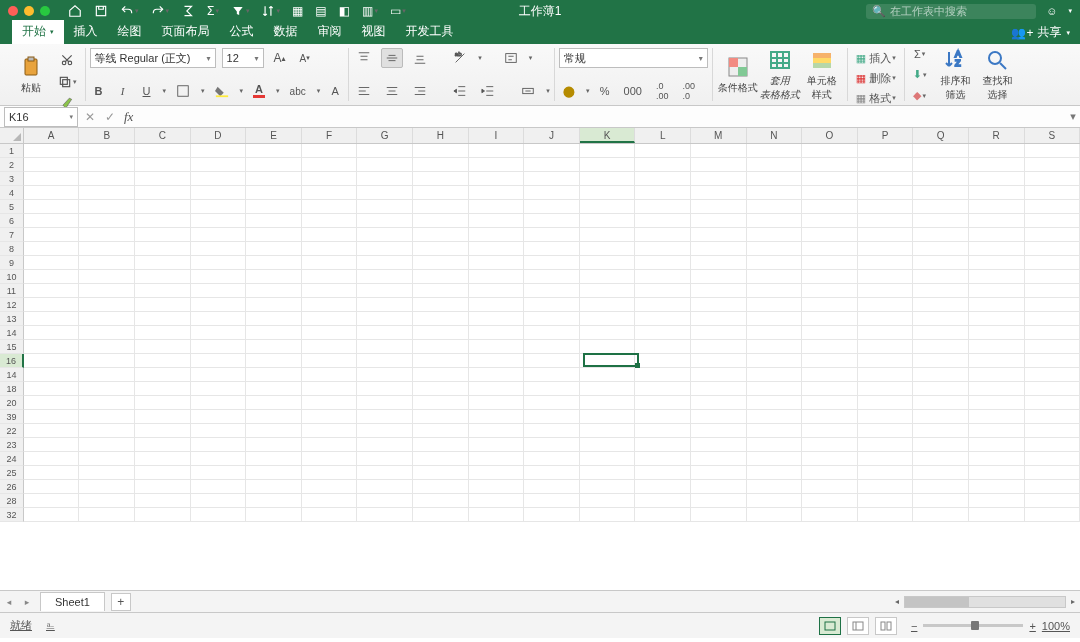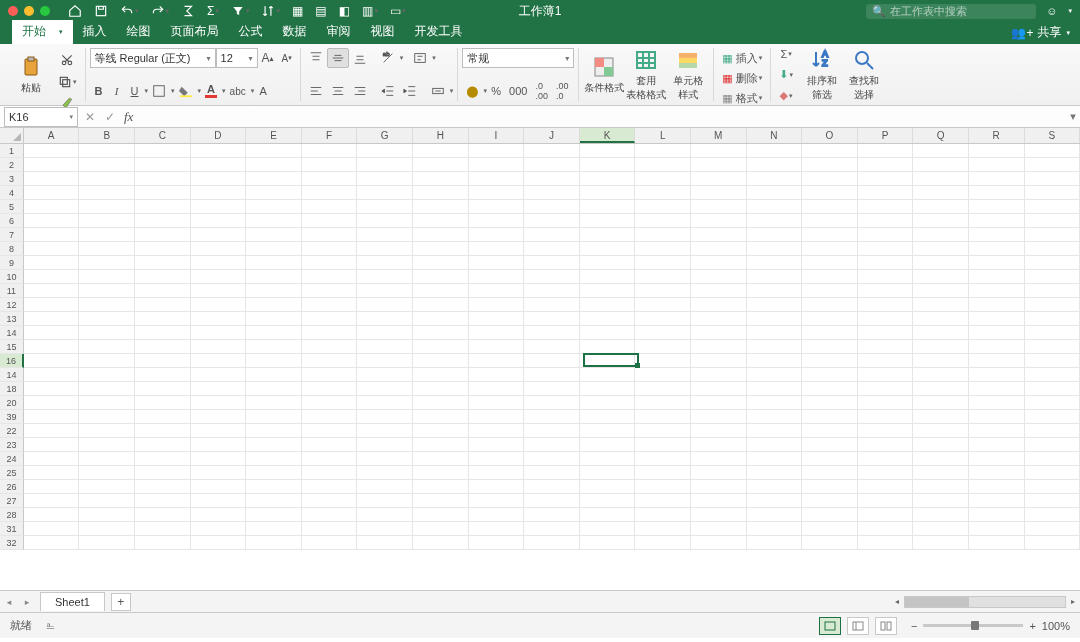--- a/index.html
+++ b/index.html
@@ -14,35 +14,35 @@
 .qat-item { color:#fff; font-size:12px; cursor:pointer; display:flex; align-items:center; }
 .qat-item svg{width:14px;height:14px;}
 .title-center { position:absolute; left:50%; transform:translateX(-50%); color:#fff; font-size:12px; }
 .title-right { margin-left:auto; display:flex; align-items:center; gap:10px; color:#fff; }
 .search-box { display:flex; align-items:center; background:rgba(255,255,255,0.12); border-radius:3px; padding:1px 6px; gap:4px; width:170px; }
 .search-box input { background:transparent; border:none; outline:none; color:#fff; font-size:11px; width:100%;}
 .search-box input::placeholder{color:rgba(255,255,255,0.6);}
 
 
 .ribbon-tabs { height:22px; background:#217346; display:flex; align-items:flex-end; padding-left:12px; color:#fff; font-size:12px; position:relative;}
-.ribbon-tab { padding:3px 10px 4px; cursor:pointer; display:flex; align-items:center; gap:12px;text-align:center;}
+.ribbon-tab { padding:3px 10px 4px; cursor:pointer; display:flex; align-items:center; gap:3px;text-align:center;}
 .ribbon-tab.active { background:#fff; color:#217346; font-weight:500;}
 .share { position:absolute; right:10px; top:2px; color:#fff; font-size:12px; display:flex; align-items:center; gap:4px;}
 
 
 .ribbon { height:62px; background:linear-gradient(#f9f9f9,#f0f0f0); border-bottom:1px solid #c8c8c8; display:flex; padding:4px 6px; }
 .group { display:flex; flex-direction:column; justify-content:space-between; padding:0 4px; border-right:1px solid #d8d8d8;}
 .group:last-child{border-right:none;}
-.group-row { display:flex; align-items:center; gap:0; }
+.group-row { display:flex; align-items:center; gap:6px; }
 .btn { height:20px; min-width:18px; display:flex; align-items:center; justify-content:center; padding:0 3px; cursor:pointer; border:1px solid transparent; border-radius:2px; color:#555;}
 .big-btn { display:flex; flex-direction:column; align-items:center; justify-content:center; width:42px; height:54px; cursor:pointer; font-size:10px; gap:2px; color:#444;}
 .big-btn svg{width:24px;height:24px;}
 .combo { height:20px; border:1px solid #bdbdbd; background:#fff; display:flex; align-items:center; padding:0 4px; font-size:11px; cursor:pointer; gap:6px;}
 .combo .arrow{margin-left:auto; font-size:8px; color:#777;}
-.font-name{width:126px;} .font-size{width:42px;} .num-fmt{width:112px;}
+.font-name{width:126px;} .font-size{width:42px;} .num-fmt{width:149px;}
 .dd-arrow{font-size:7px; color:#666; margin-left:1px;}
 .ico{display:inline-flex;align-items:center;justify-content:center;}
 .ico svg{width:14px;height:14px;}
 
 
 .fx-bar { height:22px; border-bottom:1px solid #c8c8c8; display:flex; align-items:center; background:#fdfdfd;}
 .name-box { width:74px; height:20px; border:1px solid #bdbdbd; margin:0 2px 0 4px; padding:0 4px; display:flex; align-items:center; font-size:11px; background:#fff;}
 .name-box .arrow{margin-left:auto;font-size:7px;color:#777;}
 .fx-btn { width:20px; text-align:center; color:#999; cursor:pointer; font-size:12px;}
 .fx-fx { font-style:italic; font-family:"Times New Roman",serif; color:#555; font-size:13px; padding:0 4px;}
@@ -68,21 +68,21 @@
 .sheettabs { height:22px; background:#f4f4f4; display:flex; align-items:center; border-bottom:1px solid #c8c8c8;}
 .nav-btn { width:18px; text-align:center; color:#888; cursor:pointer; font-size:9px;}
 .sheet-tab { padding:3px 14px; background:#fff; border:1px solid #c8c8c8; border-bottom:none; font-size:11px; cursor:pointer; margin-left:4px;}
 .add-sheet { width:20px; height:18px; display:flex; align-items:center; justify-content:center; margin-left:6px; cursor:pointer; color:#555; border:1px solid #c8c8c8; background:#fff; font-size:12px;}
 .hscroll { margin-left:auto; width:190px; height:14px; display:flex; align-items:center;}
 .hscroll .bar{flex:1;height:12px;background:#e0e0e0;border:1px solid #c8c8c8; position:relative;}
 .hscroll .bar::after{content:"";position:absolute;left:0;top:0;width:40%;height:100%;background:#c4c4c4;}
 .hscroll .arr{width:14px;text-align:center;font-size:8px;color:#666;cursor:pointer;}
 
 
-.status { height:25px; background:#f4f4f4; display:flex; align-items:center; padding:0 10px; font-size:11px; color:#555;}
+.status { height:25px; background:#f4f4f4; display:flex; align-items:center; padding:0 10px; font-size:11px; color:#555;text-decoration:underline;}
 .status .right{margin-left:auto;display:flex;align-items:center;gap:6px;}
 .view-btn { width:22px; height:18px; display:flex; align-items:center; justify-content:center; border:1px solid #c8c8c8; cursor:pointer; background:#fff;}
 .view-btn.active{background:#d9ead3;border-color:#1e7145;}
 .zoom { display:flex; align-items:center; gap:6px; margin-left:8px;}
 .zoom .track{width:100px;height:3px;background:#c8c8c8;position:relative;}
 .zoom .thumb{position:absolute;left:48%;top:-3px;width:8px;height:9px;background:#777;border-radius:1px;}
 </style>
 </head>
 <body>
 
@@ -403,21 +403,21 @@
       <span>条件格式</span>
     </div>
     <div class="big-btn">
       <svg viewBox="0 0 24 24" fill="none" stroke="#4a8" stroke-width="2">
           <rect x="3" y="4" width="18" height="16"></rect>
           <line x1="3" y1="10" x2="21" y2="10"></line>
           <line x1="3" y1="15" x2="21" y2="15"></line>
           <line x1="9" y1="4" x2="9" y2="20"></line>
           <line x1="15" y1="4" x2="15" y2="20"></line>
         </svg>
-      <span style="white-space:pre-line;text-align:center;">套用
+      <span style="white-space:pre-line;text-align:center;font-style:italic;">套用
 表格格式</span>
     </div>
     <div class="big-btn">
       <svg viewBox="0 0 24 24">
           <rect x="3" y="5" width="18" height="5" fill="#f6b26b"></rect>
           <rect x="3" y="10" width="18" height="5" fill="#ffd966"></rect>
           <rect x="3" y="15" width="18" height="5" fill="#b6d7a8"></rect>
         </svg>
       <span style="white-space:pre-line;text-align:center;">单元格
 样式</span>
@@ -1049,65 +1049,21 @@
         <div class="cell"></div>
         <div class="cell"></div>
         <div class="cell"></div>
         <div class="cell"></div>
         <div class="cell"></div>
         <div class="cell"></div>
         <div class="cell"></div>
         <div class="cell"></div>
       </div>
       <div class="row">
-        <div class="rowhdr">27</div>
-        <div class="cell"></div>
-        <div class="cell"></div>
-        <div class="cell"></div>
-        <div class="cell"></div>
-        <div class="cell"></div>
-        <div class="cell"></div>
-        <div class="cell"></div>
-        <div class="cell"></div>
-        <div class="cell"></div>
-        <div class="cell"></div>
-        <div class="cell"></div>
-        <div class="cell"></div>
-        <div class="cell"></div>
-        <div class="cell"></div>
-        <div class="cell"></div>
-        <div class="cell"></div>
-        <div class="cell"></div>
-        <div class="cell"></div>
-        <div class="cell"></div>
-      </div>
-      <div class="row">
         <div class="rowhdr">28</div>
-        <div class="cell"></div>
-        <div class="cell"></div>
-        <div class="cell"></div>
-        <div class="cell"></div>
-        <div class="cell"></div>
-        <div class="cell"></div>
-        <div class="cell"></div>
-        <div class="cell"></div>
-        <div class="cell"></div>
-        <div class="cell"></div>
-        <div class="cell"></div>
-        <div class="cell"></div>
-        <div class="cell"></div>
-        <div class="cell"></div>
-        <div class="cell"></div>
-        <div class="cell"></div>
-        <div class="cell"></div>
-        <div class="cell"></div>
-        <div class="cell"></div>
-      </div>
-      <div class="row">
-        <div class="rowhdr">31</div>
         <div class="cell"></div>
         <div class="cell"></div>
         <div class="cell"></div>
         <div class="cell"></div>
         <div class="cell"></div>
         <div class="cell"></div>
         <div class="cell"></div>
         <div class="cell"></div>
         <div class="cell"></div>
         <div class="cell"></div>

